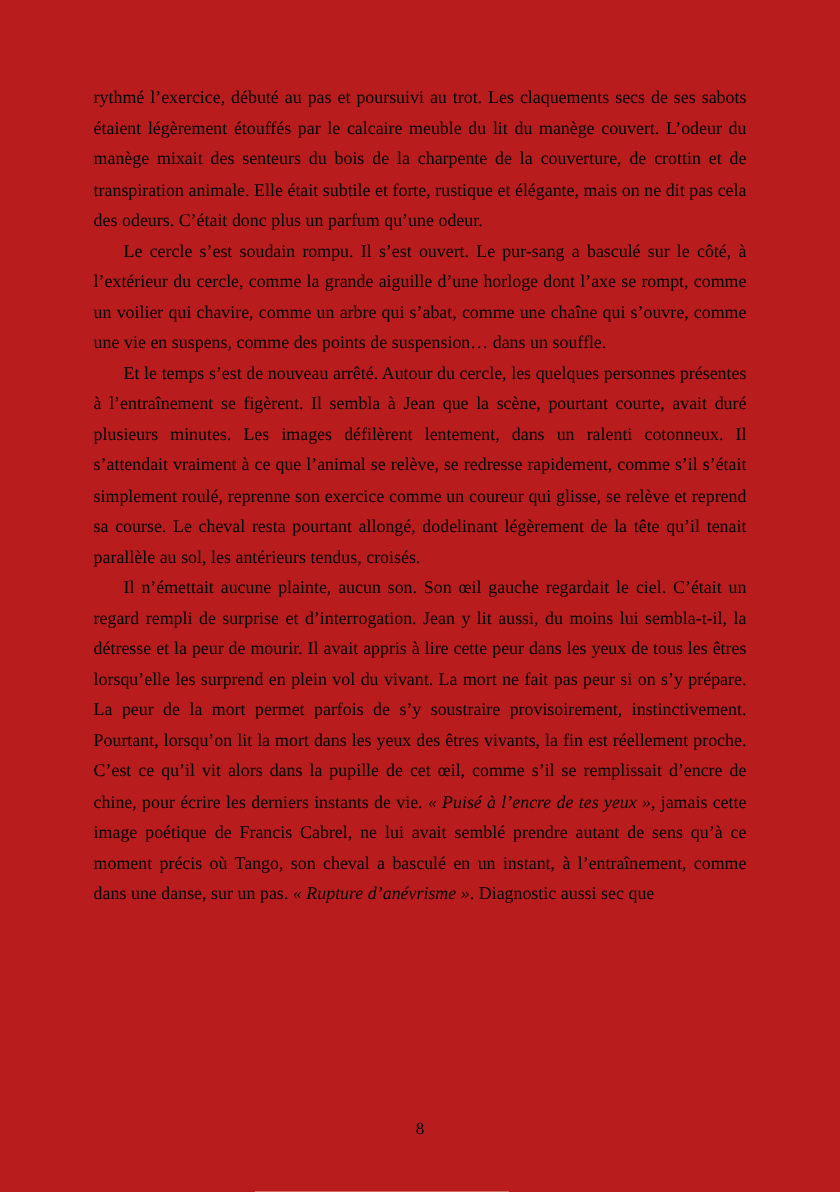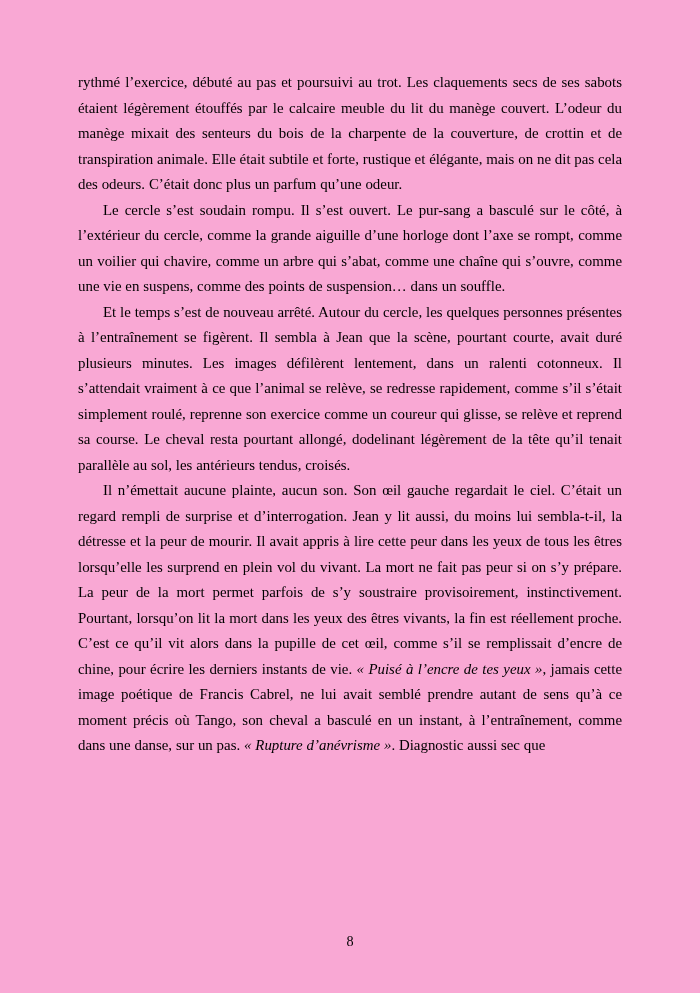--- a/index.html
+++ b/index.html
@@ -14,21 +14,21 @@
     color: #000000;
     position: relative;
     overflow: hidden;
   }
   #page {
     position: absolute;
     left: 0;
     top: 0;
     width: 700px;
     height: 993px;
-    background: #f9a8d4;
+    background: #b91c1c;
   }
   #text-block {
     position: absolute;
     left: 78px;
     top: 70px;
     width: 544px;
   }
   p.para {
     margin: 0;
     padding: 0;

